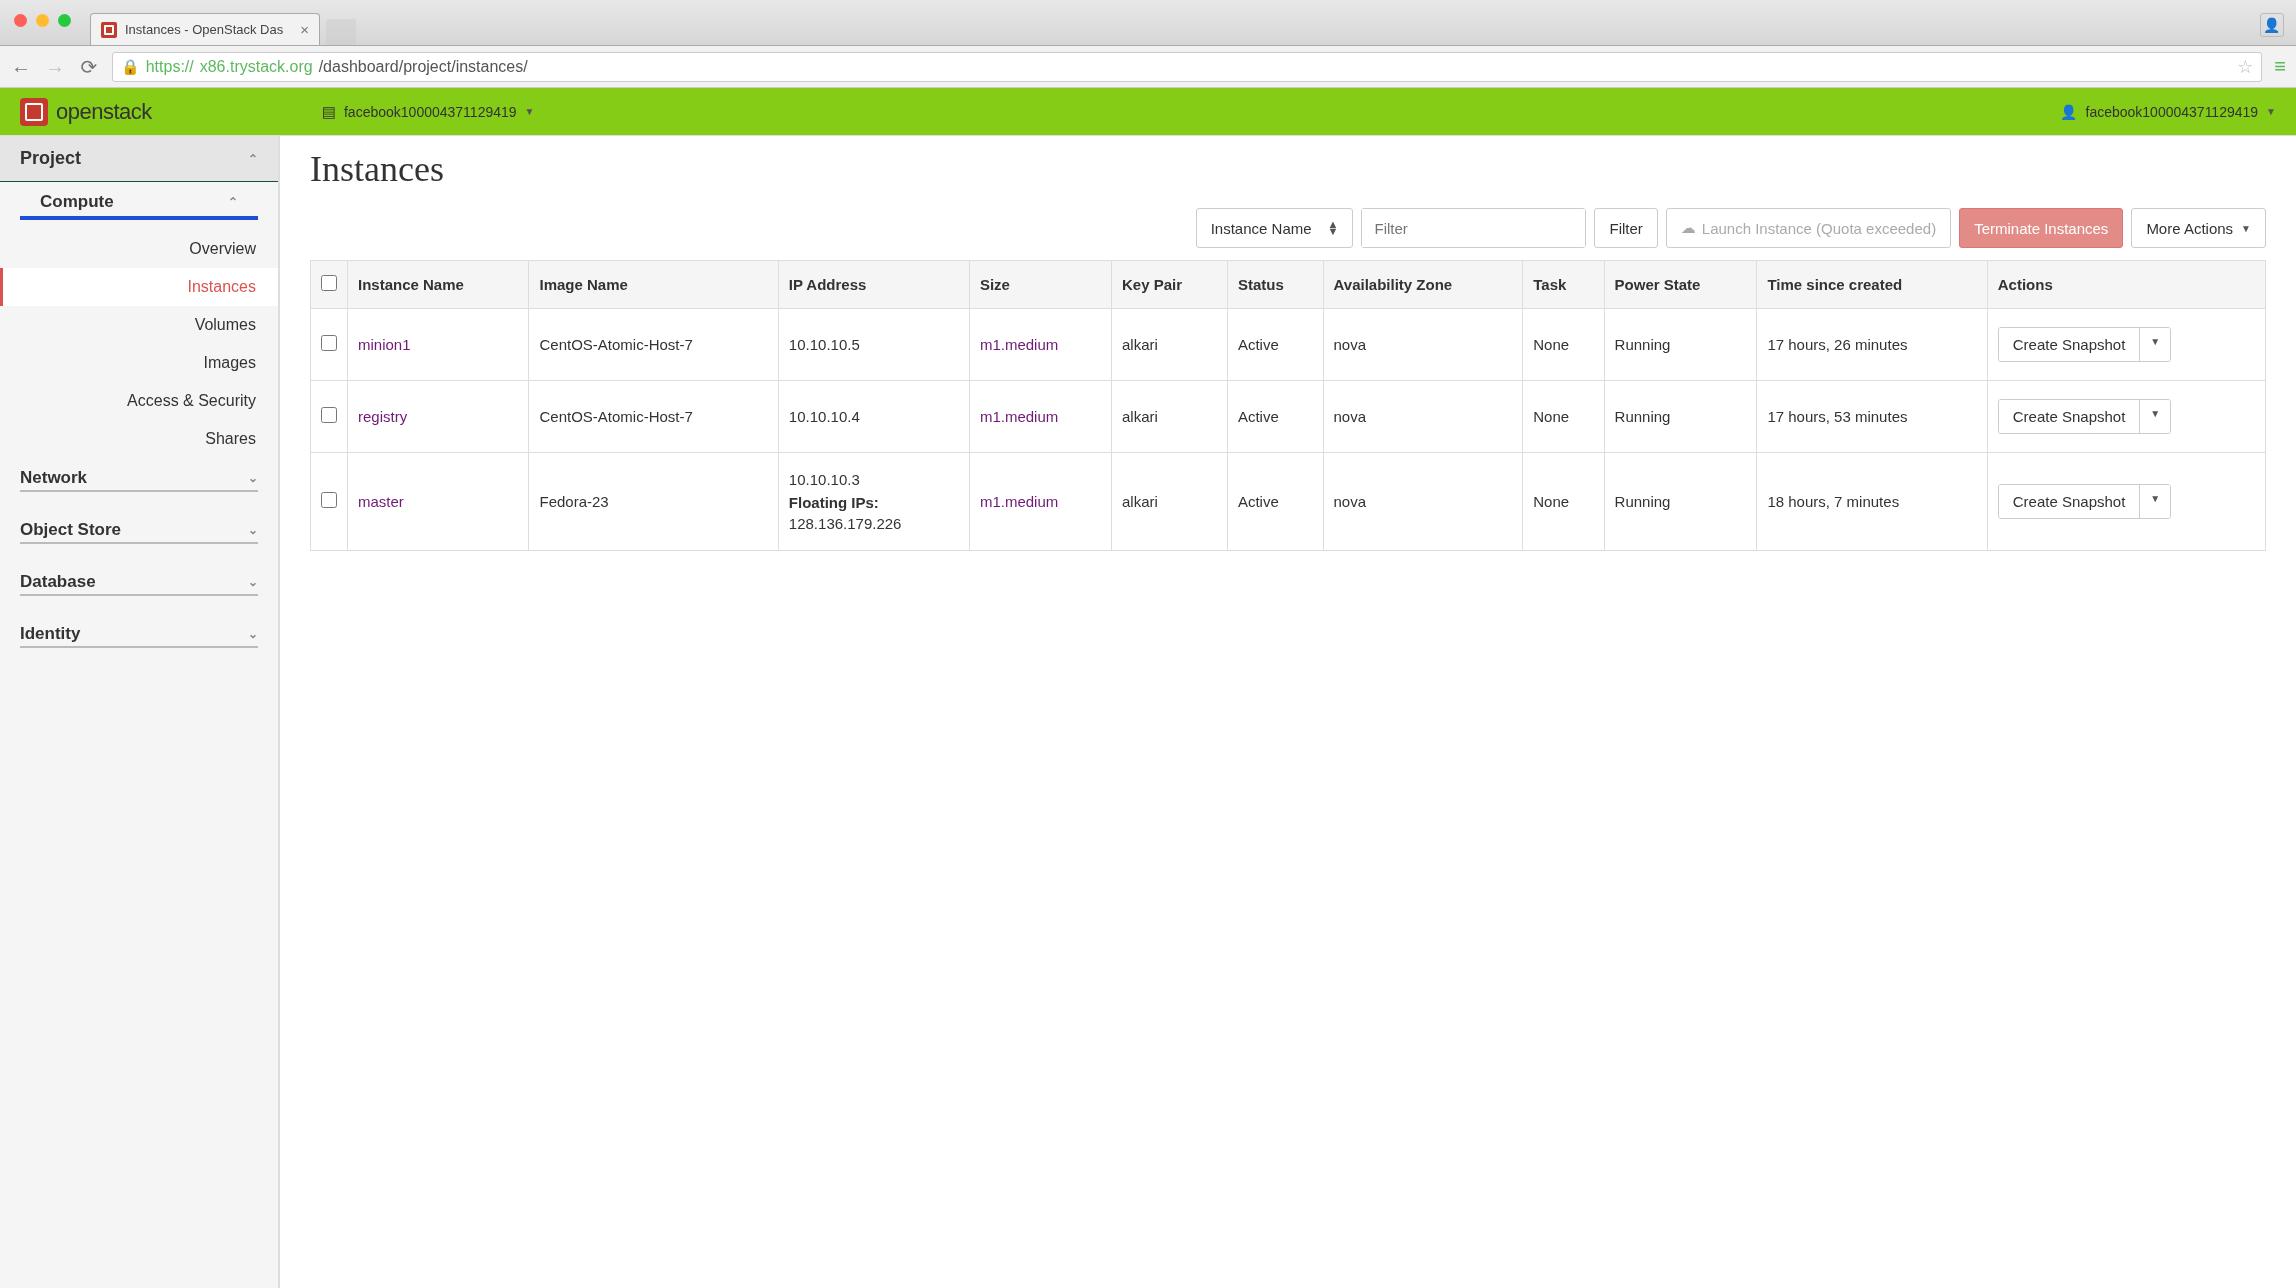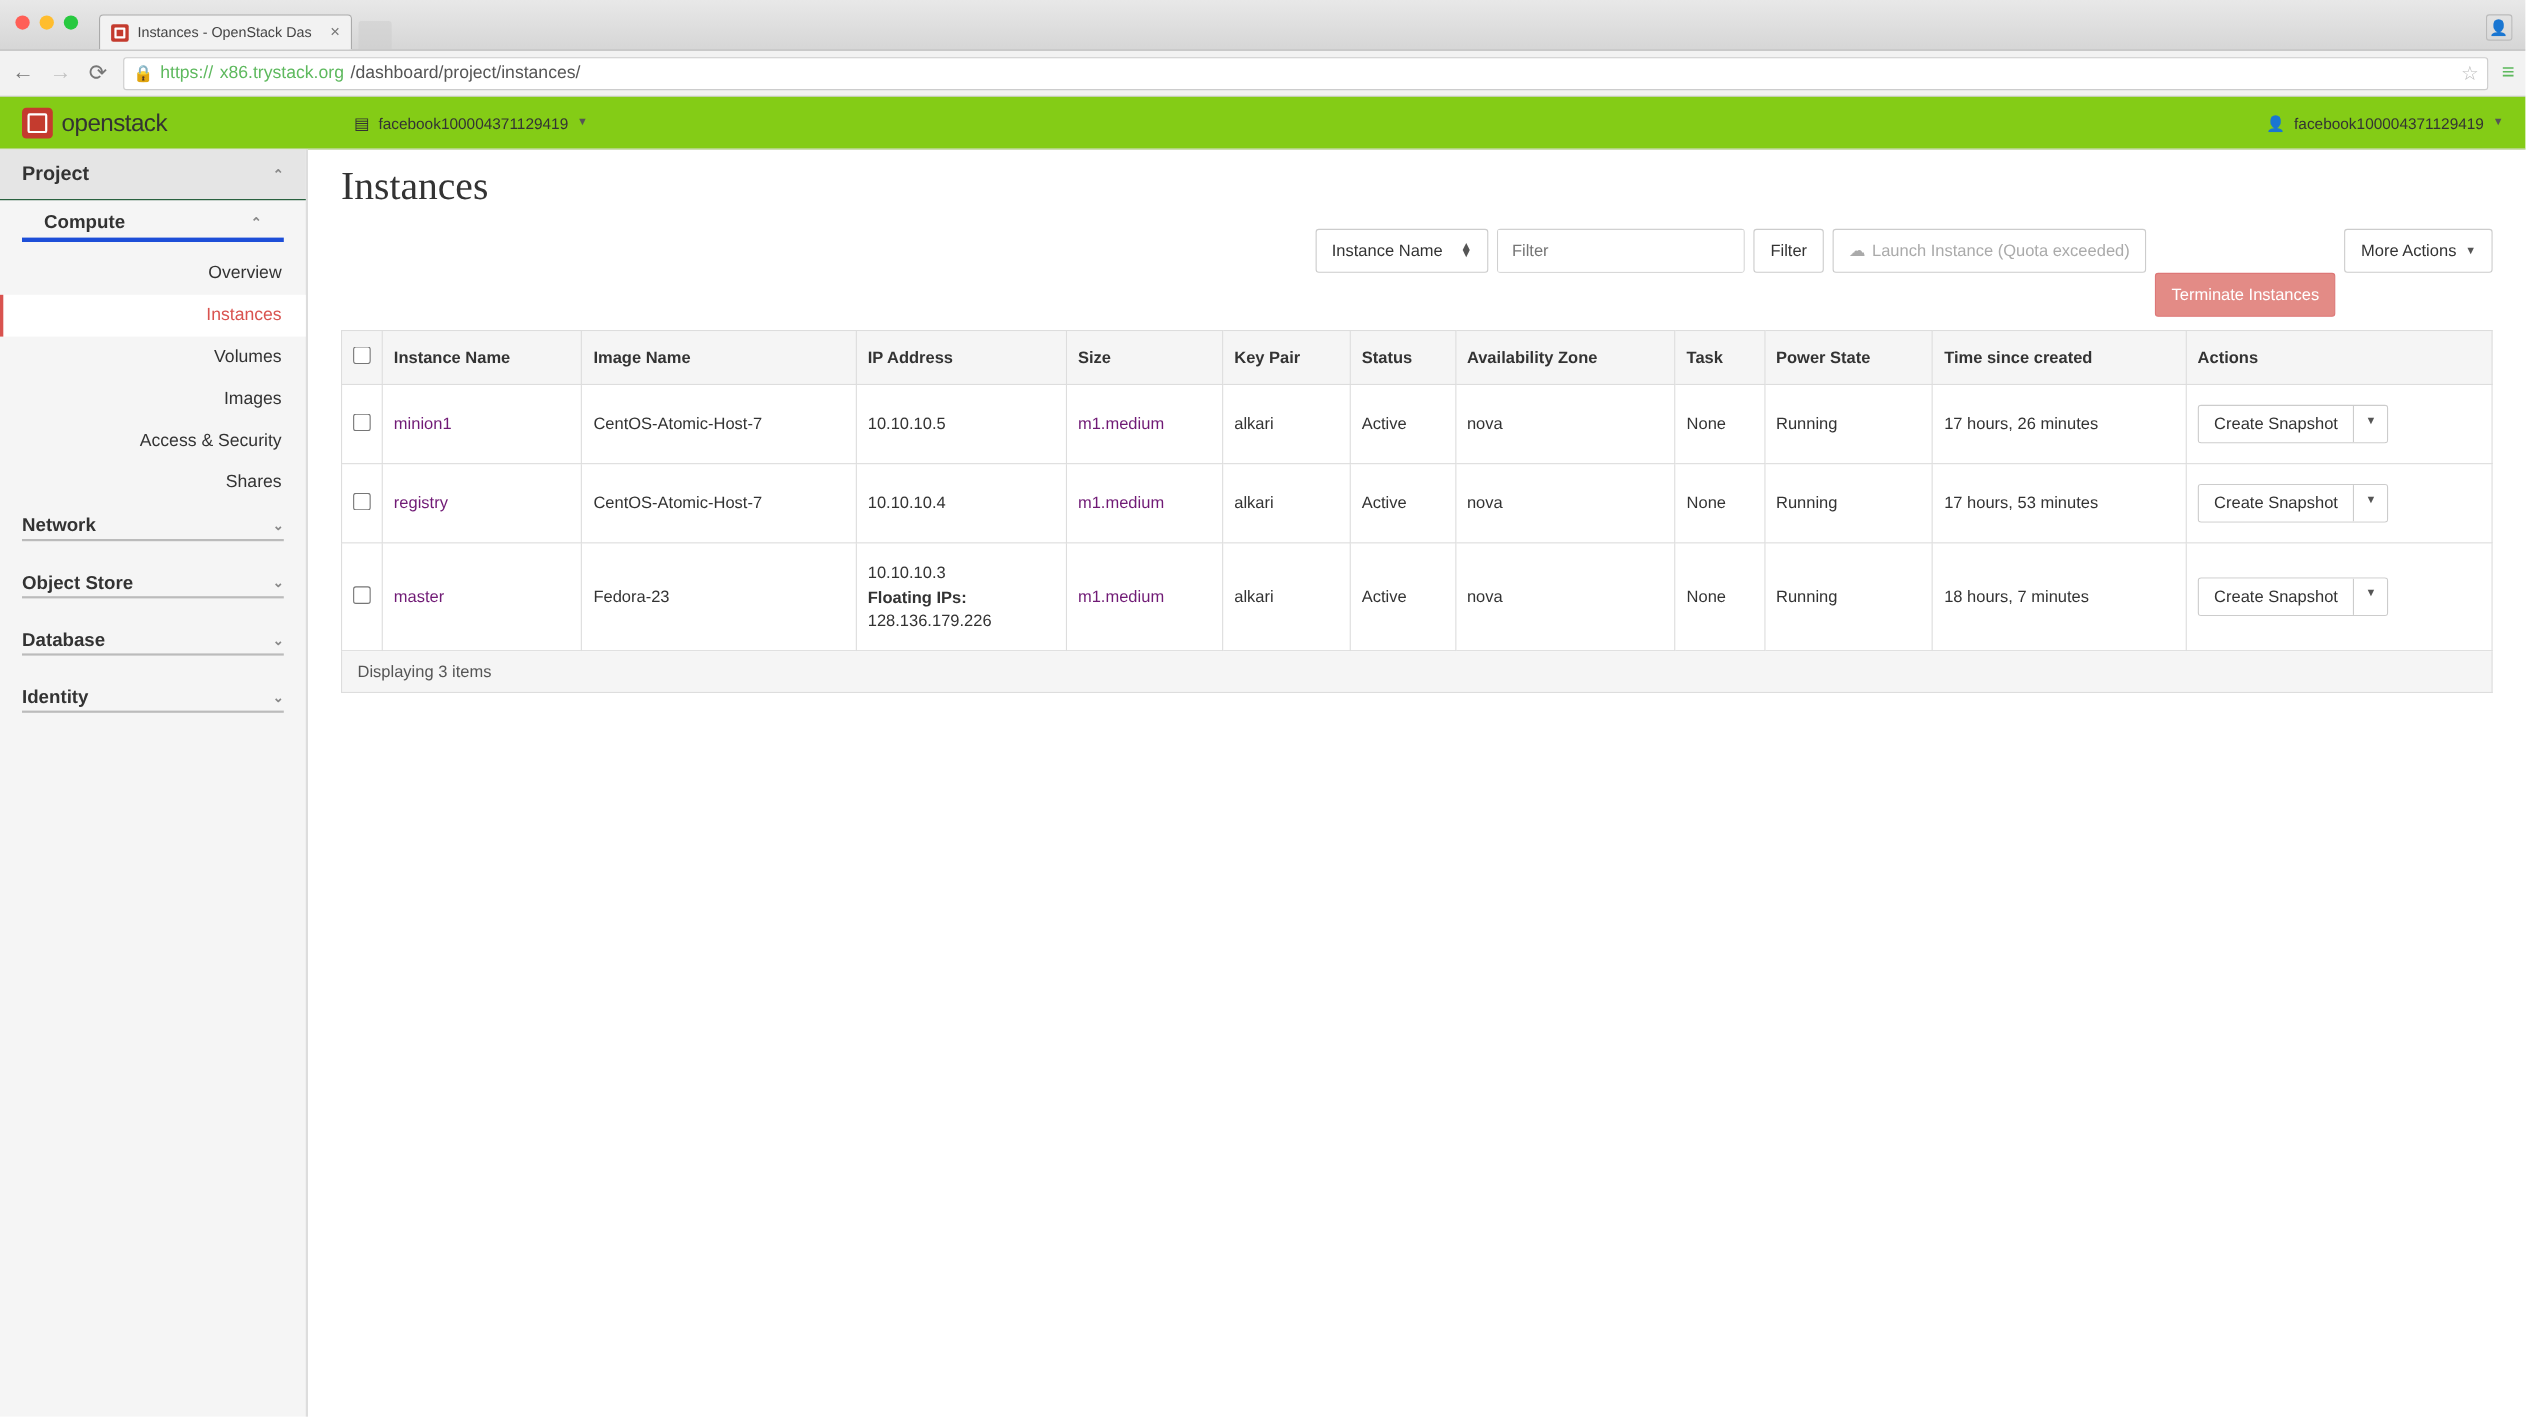--- a/index.html
+++ b/index.html
@@ -56,21 +56,21 @@
 
 .main { flex: 1; padding: 12px 30px; }
 .page-title { font-size: 36px; font-weight: 400; color: #333; margin-bottom: 18px; font-family: Georgia, serif; }
 .controls { display: flex; gap: 8px; margin-bottom: 12px; justify-content: flex-end; flex-wrap: wrap; }
 .ctrl { border: 1px solid #ccc; background: #fff; border-radius: 3px; height: 40px; display: flex; align-items: center; padding: 0 14px; font-size: 15px; color: #333; cursor: pointer; }
 .ctrl.select { gap: 16px; }
 .sort-carets { font-size: 11px; color: #555; line-height: .6; }
 .ctrl.filter-input { width: 225px; padding: 0; }
 .ctrl.filter-input input { border: none; outline: none; width: 100%; height: 100%; padding: 0 12px; font-size: 15px; }
 .ctrl.disabled { color: #aaa; cursor: default; }
-.ctrl.danger { background: #e38b86; border-color: #d77; color: #fff; margin-top: 40px; }
+.ctrl.danger { background: #e38b86; border-color: #d77; color: #fff; }
 .ctrl.more { gap: 8px; justify-content: space-between; }
 .cloud-icon::before { content: "☁"; margin-right: 6px; }
 
 
 table.instances { width: 100%; border-collapse: collapse; border: 1px solid #ddd; font-size: 15px; }
 table.instances th { background: #f5f5f5; text-align: left; padding: 14px 10px; border: 1px solid #ddd; font-weight: 600; color: #333; }
 table.instances td { padding: 18px 10px; border: 1px solid #ddd; color: #333; vertical-align: middle; }
 table.instances td a { color: #701a75; text-decoration: none; }
 .chk { width: 16px; height: 16px; }
 .action-btn { display: inline-flex; border: 1px solid #ccc; border-radius: 3px; overflow: hidden; justify-content: space-between; }
@@ -268,15 +268,14 @@
     <td>18 hours, 7 minutes</td>
     <td>
       <span class="action-btn">
         <span class="main-act">Create Snapshot</span>
         <span class="dd">▼</span>
       </span>
     </td>
           </tr>
         </tbody>
     </table>
-    <div class="table-footer">Displaying 3 items</div>
   </div>
 </div>
 
 </body></html>

